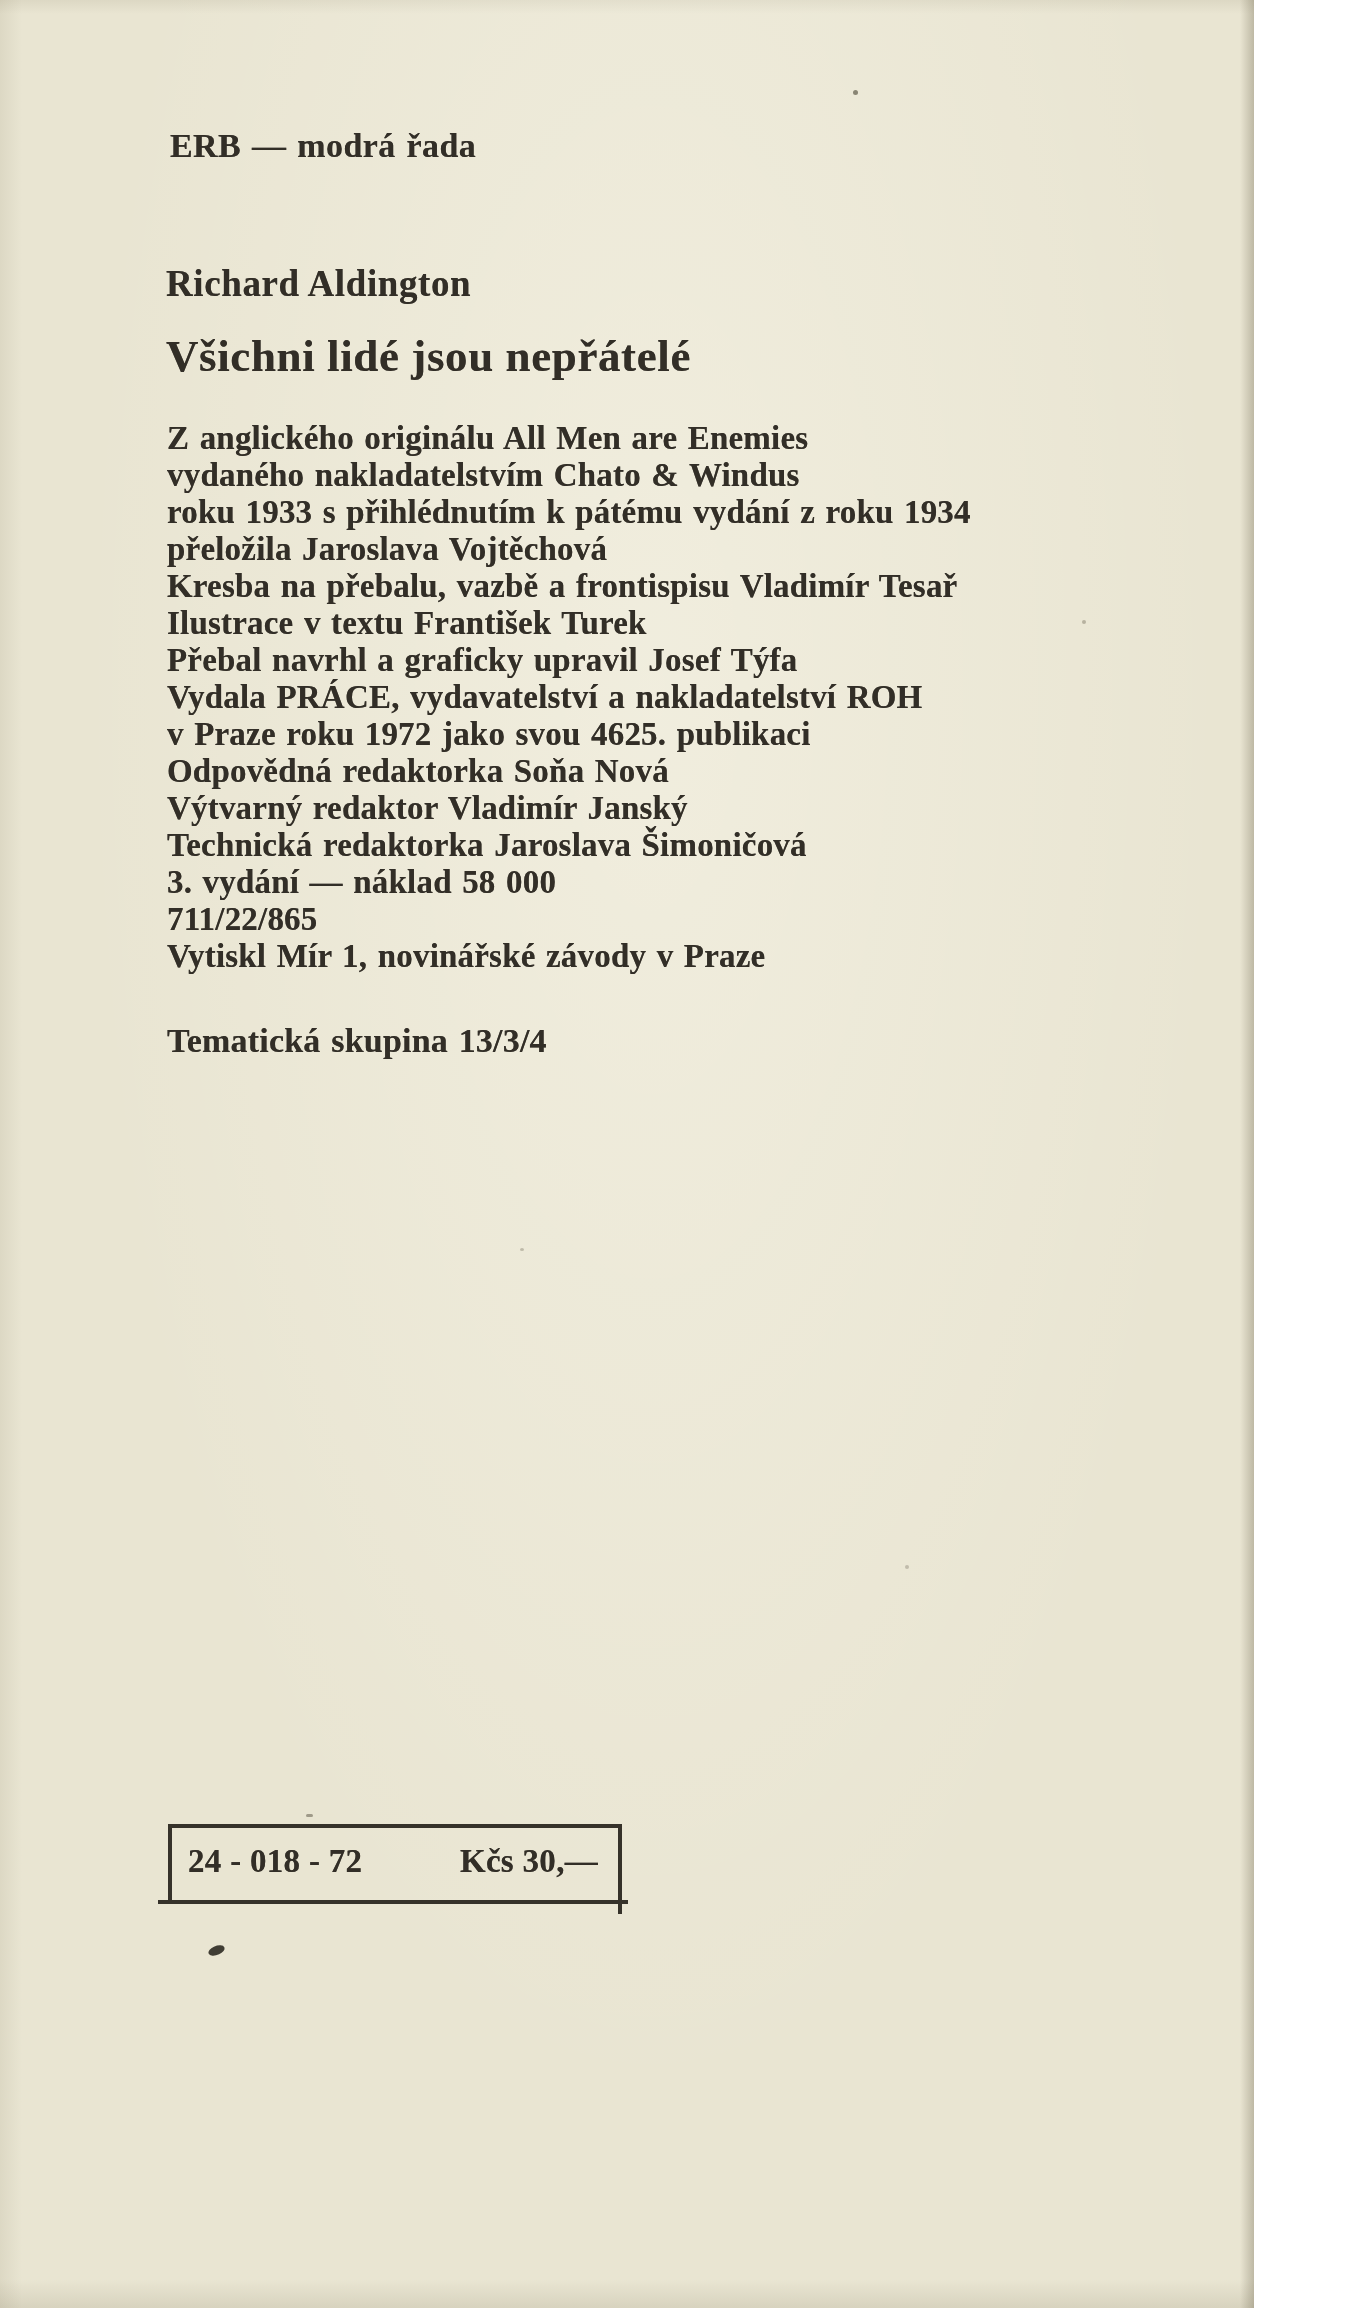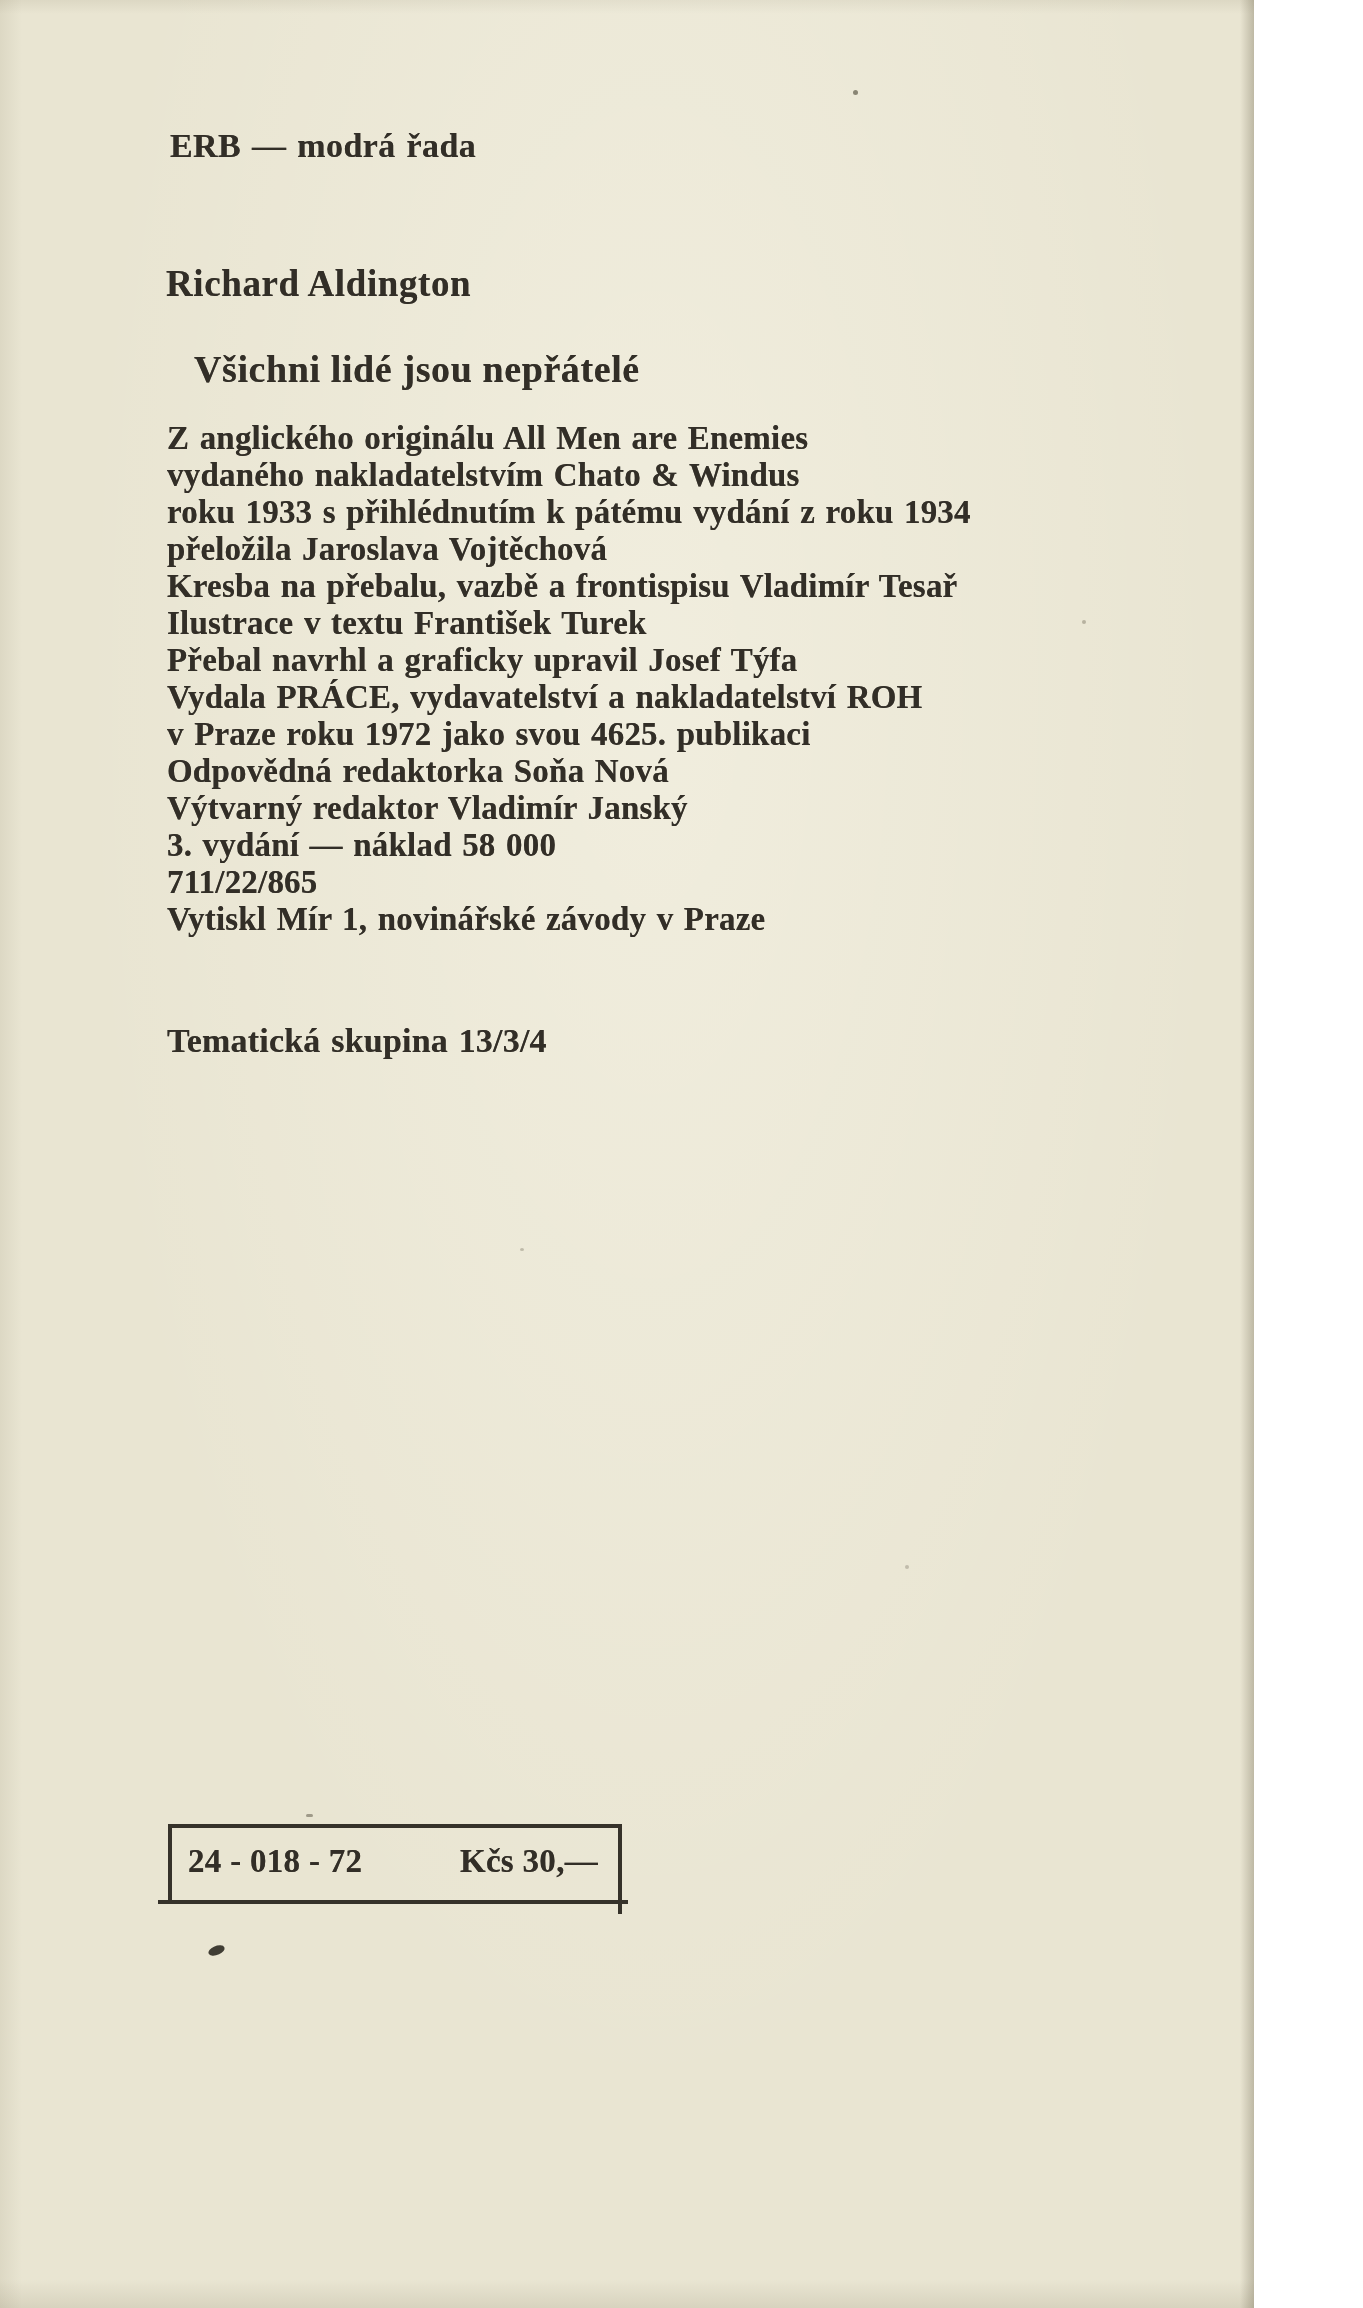--- a/index.html
+++ b/index.html
@@ -39,26 +39,25 @@
     left: 166px;
     top: 254px;
     font-size: 37px;
     line-height: 60px;
     letter-spacing: 0.6px;
     white-space: nowrap;
   }
   .title-line {
     position: absolute;
     left: 166px;
-    top: 339px;
-    font-size: 38px;
+    top: 326px;
+    font-size: 45px;
     line-height: 60px;
     letter-spacing: 0.6px;
     white-space: nowrap;
-    margin-left: 28px;
   }
   .colophon {
     position: absolute;
     left: 167px;
     top: 420px;
     font-size: 33px;
     line-height: 37px;
     letter-spacing: 0.2px;
     word-spacing: 2px;
   }
@@ -154,20 +153,21 @@
     <div class="body-line">vydaného nakladatelstvím Chato &amp; Windus</div>
     <div class="body-line">roku 1933 s přihlédnutím k pátému vydání z roku 1934</div>
     <div class="body-line">přeložila Jaroslava Vojtěchová</div>
     <div class="body-line">Kresba na přebalu, vazbě a frontispisu Vladimír Tesař</div>
     <div class="body-line">Ilustrace v textu František Turek</div>
     <div class="body-line">Přebal navrhl a graficky upravil Josef Týfa</div>
     <div class="body-line">Vydala PRÁCE, vydavatelství a nakladatelství ROH</div>
     <div class="body-line">v Praze roku 1972 jako svou 4625. publikaci</div>
     <div class="body-line">Odpovědná redaktorka Soňa Nová</div>
     <div class="body-line">Výtvarný redaktor Vladimír Janský</div>
+    <div class="body-line">Technická redaktorka Jaroslava Šimoničová</div>
     <div class="body-line">3. vydání — náklad 58 000</div>
     <div class="body-line">711/22/865</div>
     <div class="body-line">Vytiskl Mír 1, novinářské závody v Praze</div>
   </div>
 
   <div class="thematic-line ink">Tematická skupina 13/3/4</div>
 
   <div class="price-box ink">
     <span>24 - 018 - 72</span>
     <span>Kčs 30,—</span>

